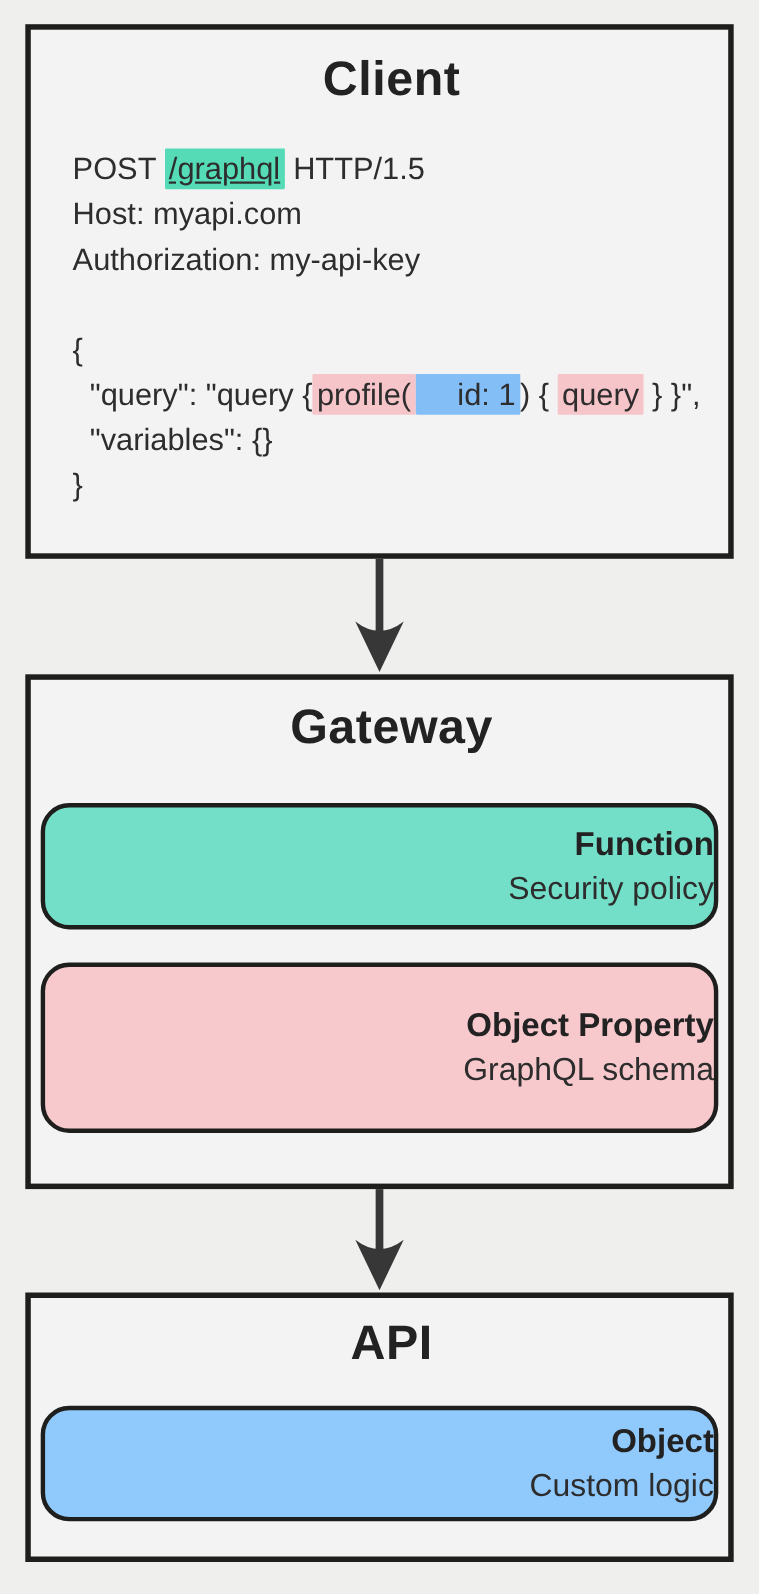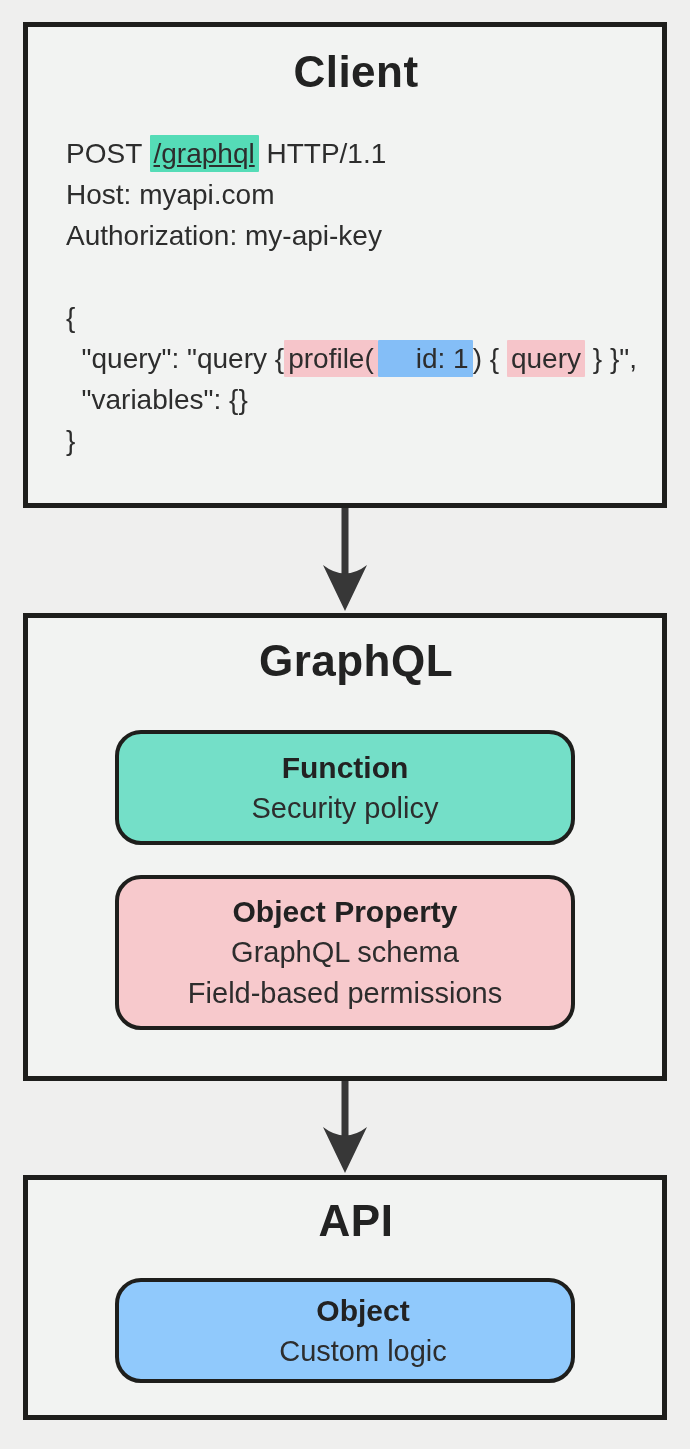--- a/index.html
+++ b/index.html
@@ -61,28 +61,28 @@
     display: flex;
     justify-content: center;
     align-items: flex-start;
   }
   .arrow-wrap svg { display: block; }
   .arrow-wrap .shaft, .arrow-wrap .head { fill: var(--arrow_color); }
   
   .panel.gateway { height: 468px; }
   .panel.gateway h2 { margin-top: 18px; }
   .card {
-    width: 460px;
+    width: 616px;
     margin: 0 auto;
     border: 4px solid var(--border_dark);
     border-radius: 26px;
     display: flex;
     flex-direction: column;
     justify-content: center;
-    align-items: center;
+    align-items: flex-end;
     line-height: 41px;
   }
   .card .card-title {
     font-size: 30px;
     font-weight: 700;
     color: var(--text_dark);
   }
   .card .card-line { font-size: 29px; color: var(--text_body); }
   .card.teal { background: var(--teal_card); margin-top: 44px; height: 115px; }
   .card.pink { background: var(--pink_card); margin-top: 30px; height: 155px; }
@@ -92,48 +92,47 @@
   .panel.api h2 { margin-top: 16px; }
 </style>
 </head>
 <body>
 
 <div class="canvas">
 
   <section class="panel client">
     <h2>Client</h2>
     <div class="code">
-      <div class="line"><span>POST </span><span class="hl teal">/graphql</span><span> HTTP/1.1</span></div>
+      <div class="line"><span>POST </span><span class="hl teal">/graphql</span><span> HTTP/1.5</span></div>
       <div class="line">Host: myapi.com</div>
       <div class="line">Authorization: my-api-key</div>
       <div class="line">&nbsp;</div>
       <div class="line">{</div>
       <div class="line"><span>  "query": "query {</span><span class="hl pink">profile(</span><span class="hl blue">id: 1</span><span>) { </span><span class="hl pink">query</span><span> } }",</span></div>
       <div class="line">  "variables": {}</div>
       <div class="line">}</div>
     </div>
   </section>
 
   <div class="arrow-wrap" style="height:105px">
     <svg width="56" height="105" viewBox="0 0 56 105">
       <rect class="shaft" x="24.5" y="0" width="7" height="80"></rect>
       <path class="head" d="M28 103 L6 57 Q28 74 50 57 Z"></path>
     </svg>
   </div>
 
   <section class="panel gateway">
-    <h2>GraphQL</h2>
+    <h2>Gateway</h2>
     <div class="card teal">
       <div class="card-title">Function</div>
       <div class="card-line">Security policy</div>
     </div>
     <div class="card pink">
       <div class="card-title">Object Property</div>
       <div class="card-line">GraphQL schema</div>
-      <div class="card-line">Field-based permissions</div>
     </div>
   </section>
 
   <div class="arrow-wrap" style="height:94px">
     <svg width="56" height="94" viewBox="0 0 56 94">
       <rect class="shaft" x="24.5" y="0" width="7" height="70"></rect>
       <path class="head" d="M28 92 L6 46 Q28 63 50 46 Z"></path>
     </svg>
   </div>
 

